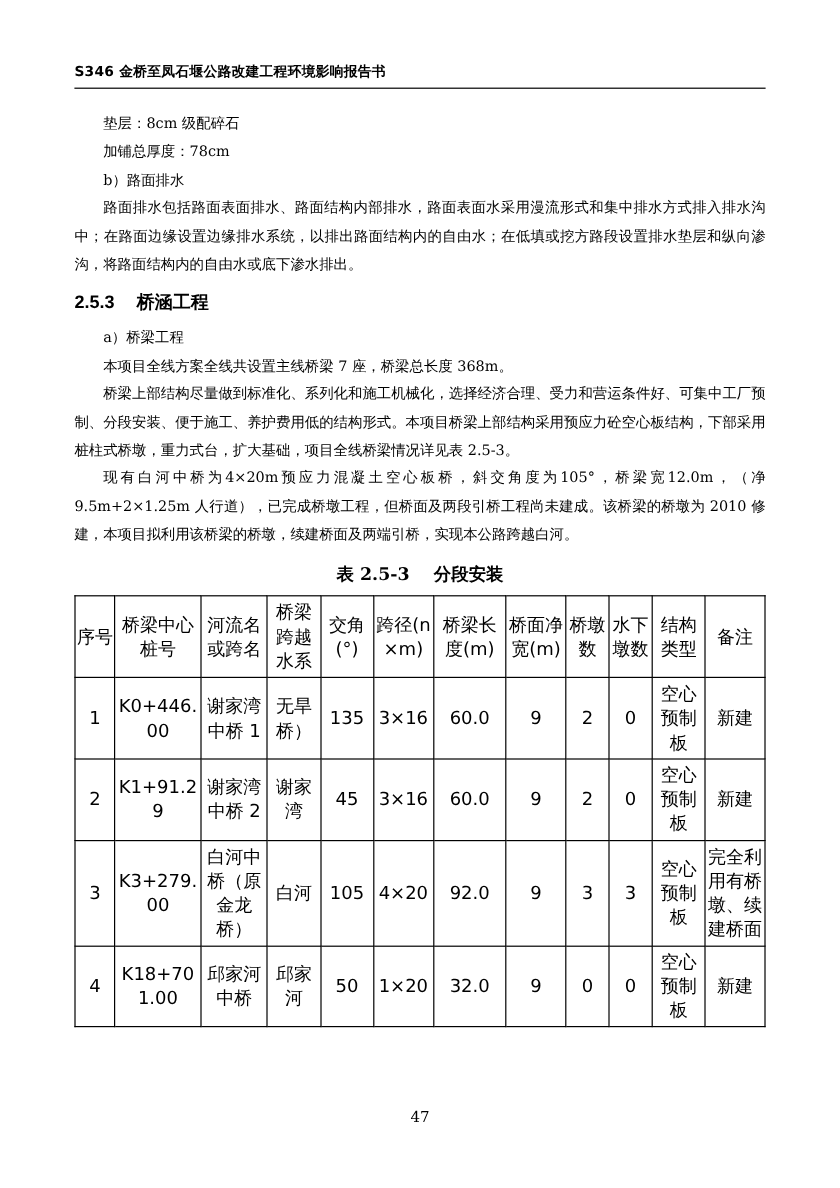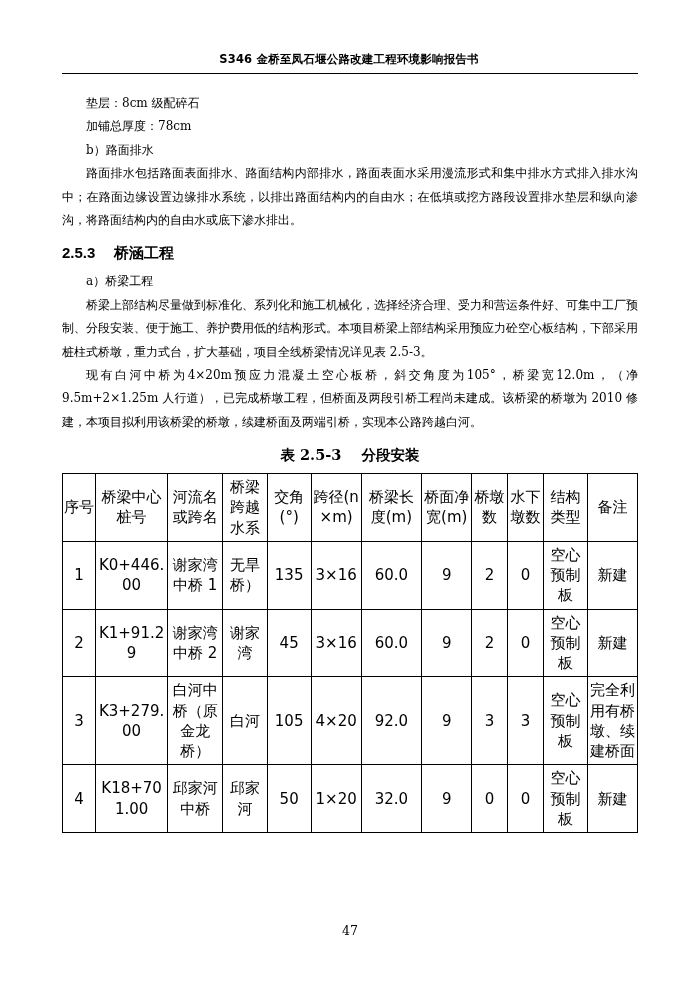--- a/index.html
+++ b/index.html
@@ -17,21 +17,21 @@
   }
   .page {
     position: relative;
     width: 700px;
     height: 990px;
     box-sizing: border-box;
     padding: 52px 62px 30px 62px;
   }
   
   .header {
-    text-align: center;
+    text-align: left;
     font-size: 11.5px;
     font-weight: bold;
     letter-spacing: 0.2px;
     padding-right: 2px;
     padding-bottom: 6px;
     font-family: "DejaVu Sans", "Liberation Sans", sans-serif;
   }
   .header-rule {
     border-bottom: 1px solid #000;
     margin-bottom: 18px;
@@ -131,20 +131,21 @@
   <p class="para indent1">加铺总厚度：78cm</p>
   <p class="para indent1">b）路面排水</p>
 
   <p class="para indent1">路面排水包括路面表面排水、路面结构内部排水，路面表面水采用漫流形式和集中排水方式排入排水沟中；在路面边缘设置边缘排水系统，以排出路面结构内的自由水；在低填或挖方路段设置排水垫层和纵向渗沟，将路面结构内的自由水或底下渗水排出。</p>
 
   <div class="heading">
     <span class="num">2.5.3</span><span>桥涵工程</span>
   </div>
 
   <p class="para indent1">a）桥梁工程</p>
+  <p class="para indent1">本项目全线方案全线共设置主线桥梁 7 座，桥梁总长度 368m。</p>
   <p class="para indent1">桥梁上部结构尽量做到标准化、系列化和施工机械化，选择经济合理、受力和营运条件好、可集中工厂预制、分段安装、便于施工、养护费用低的结构形式。本项目桥梁上部结构采用预应力砼空心板结构，下部采用桩柱式桥墩，重力式台，扩大基础，项目全线桥梁情况详见表 2.5-3。</p>
   <p class="para indent1">现有白河中桥为4×20m预应力混凝土空心板桥，斜交角度为105°，桥梁宽12.0m，（净 9.5m+2×1.25m 人行道），已完成桥墩工程，但桥面及两段引桥工程尚未建成。该桥梁的桥墩为 2010 修建，本项目拟利用该桥梁的桥墩，续建桥面及两端引桥，实现本公路跨越白河。</p>
 
   <div class="tbl-title">
     <span class="tnum">表 2.5-3</span>&nbsp;&nbsp;&nbsp;&nbsp;<span>分段安装</span>
   </div>
 
   <table class="bridge">
     <colgroup>
       <col class="c0">

